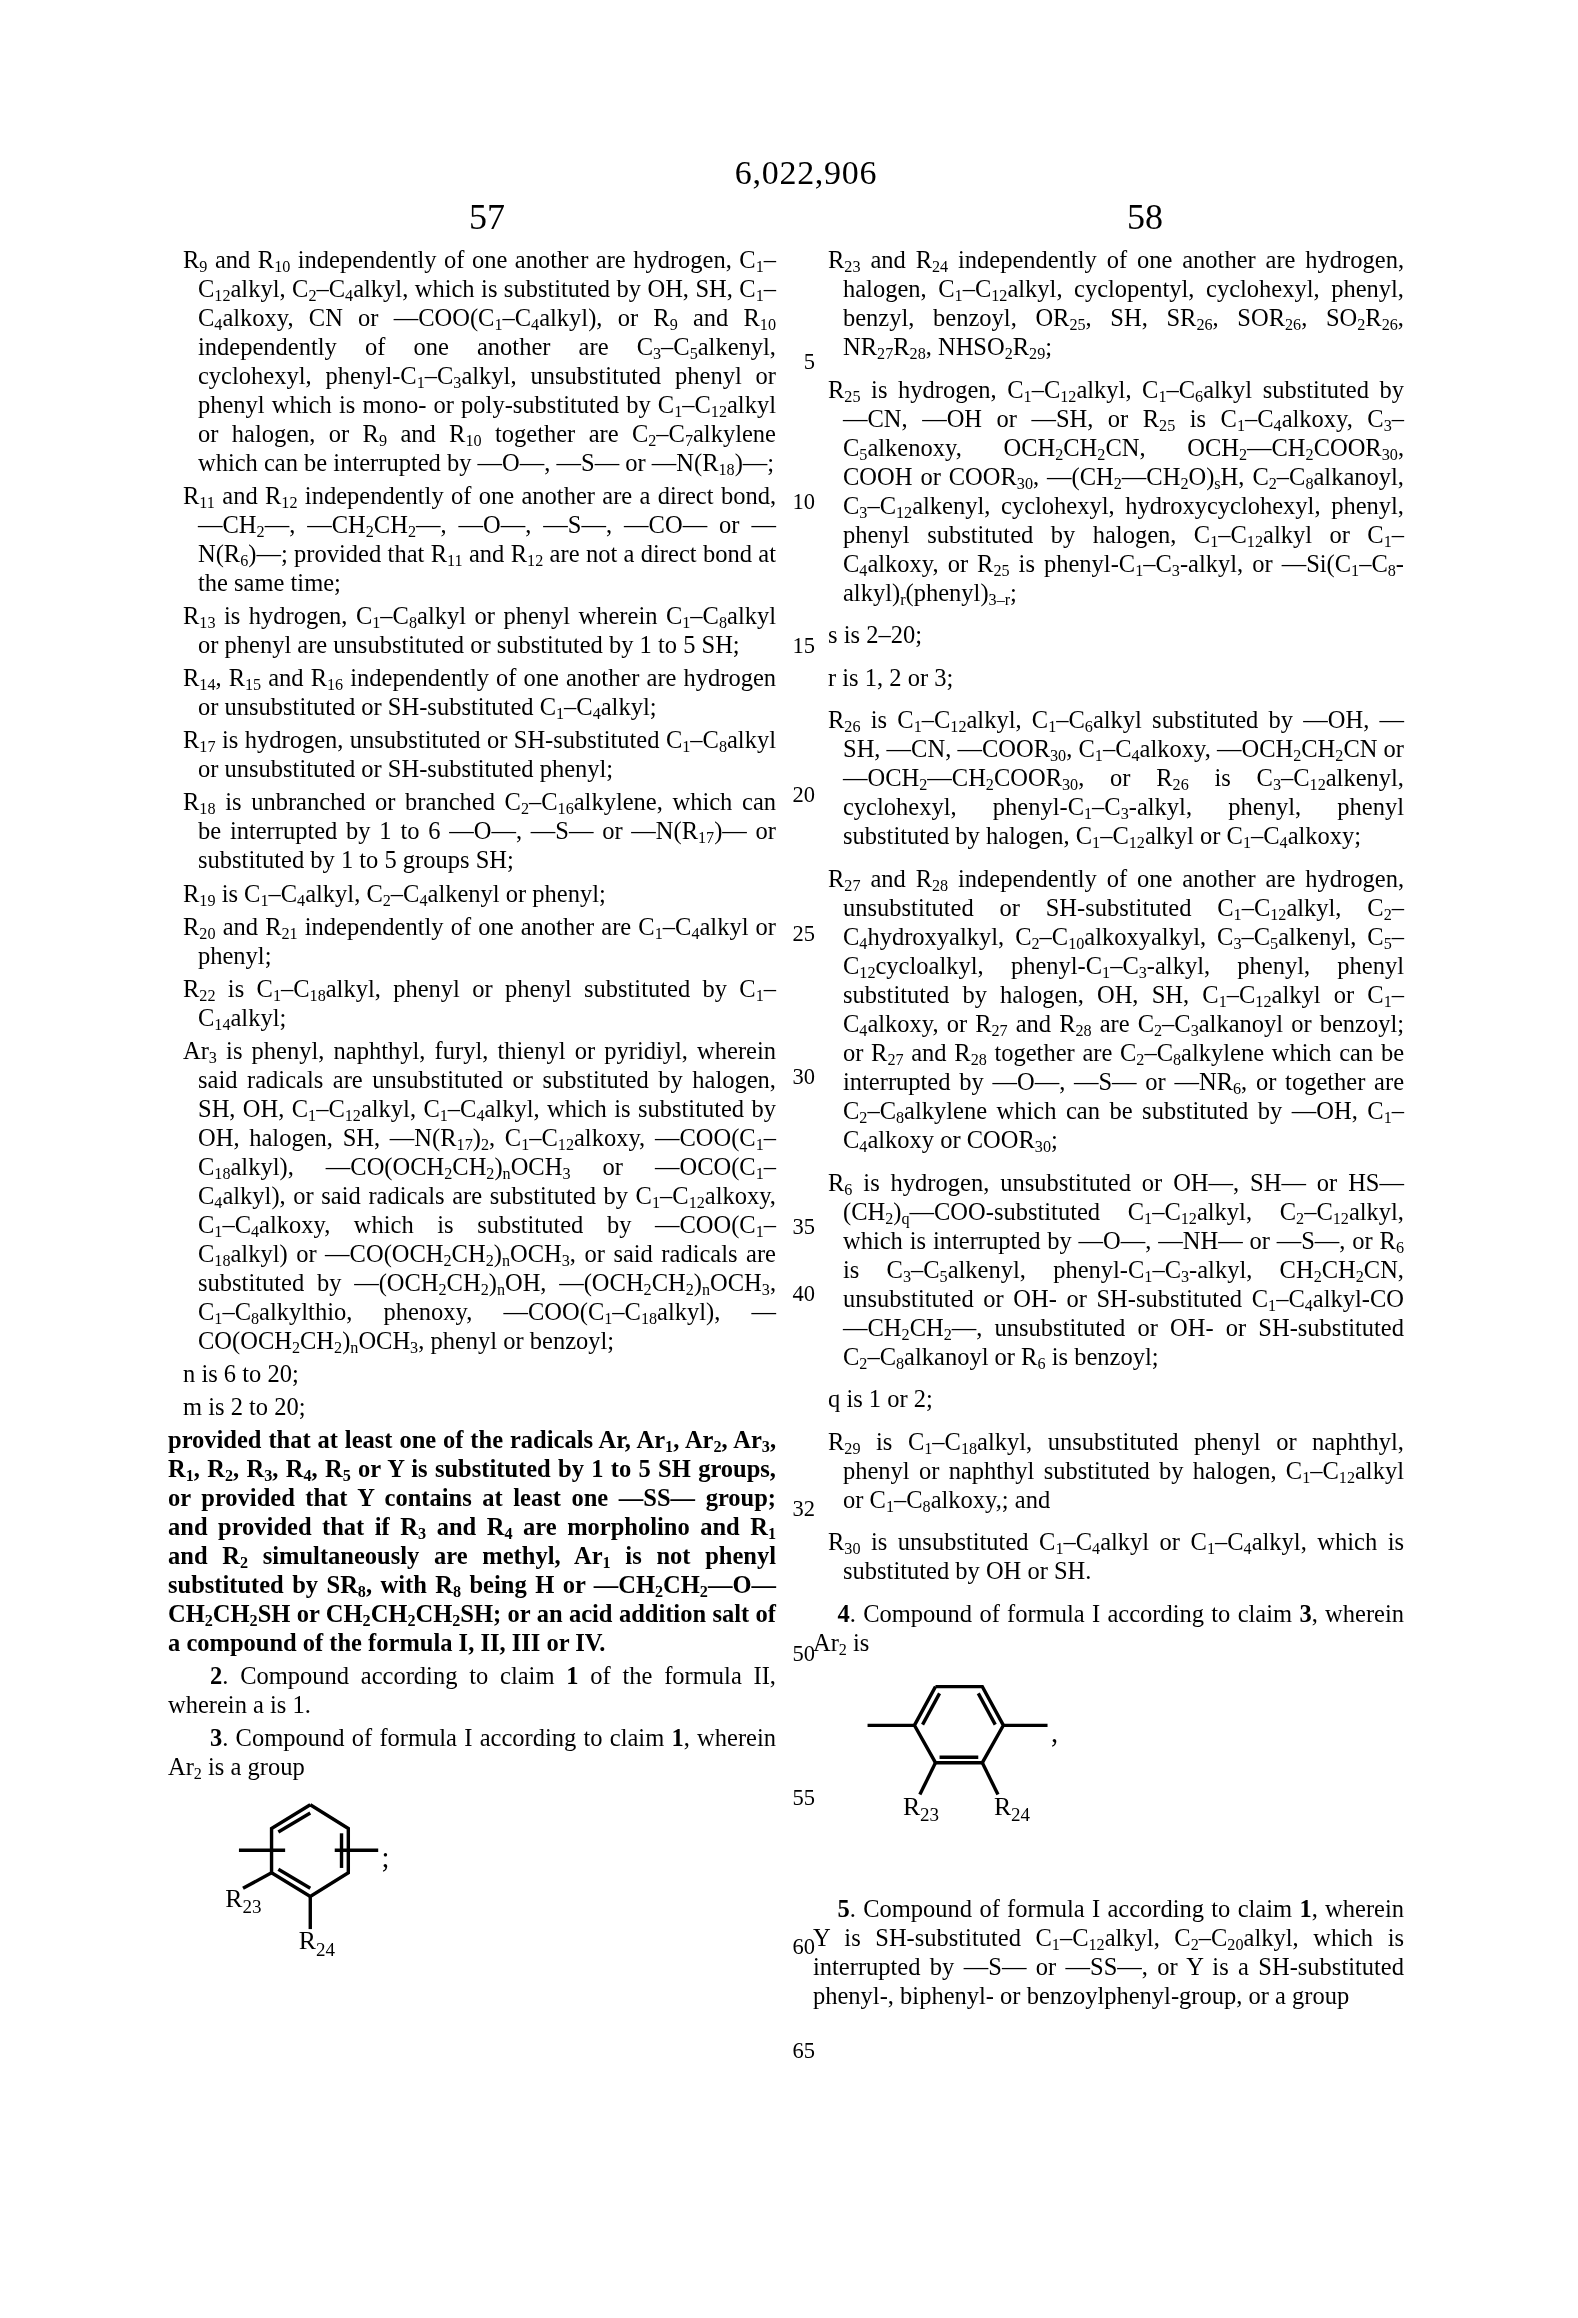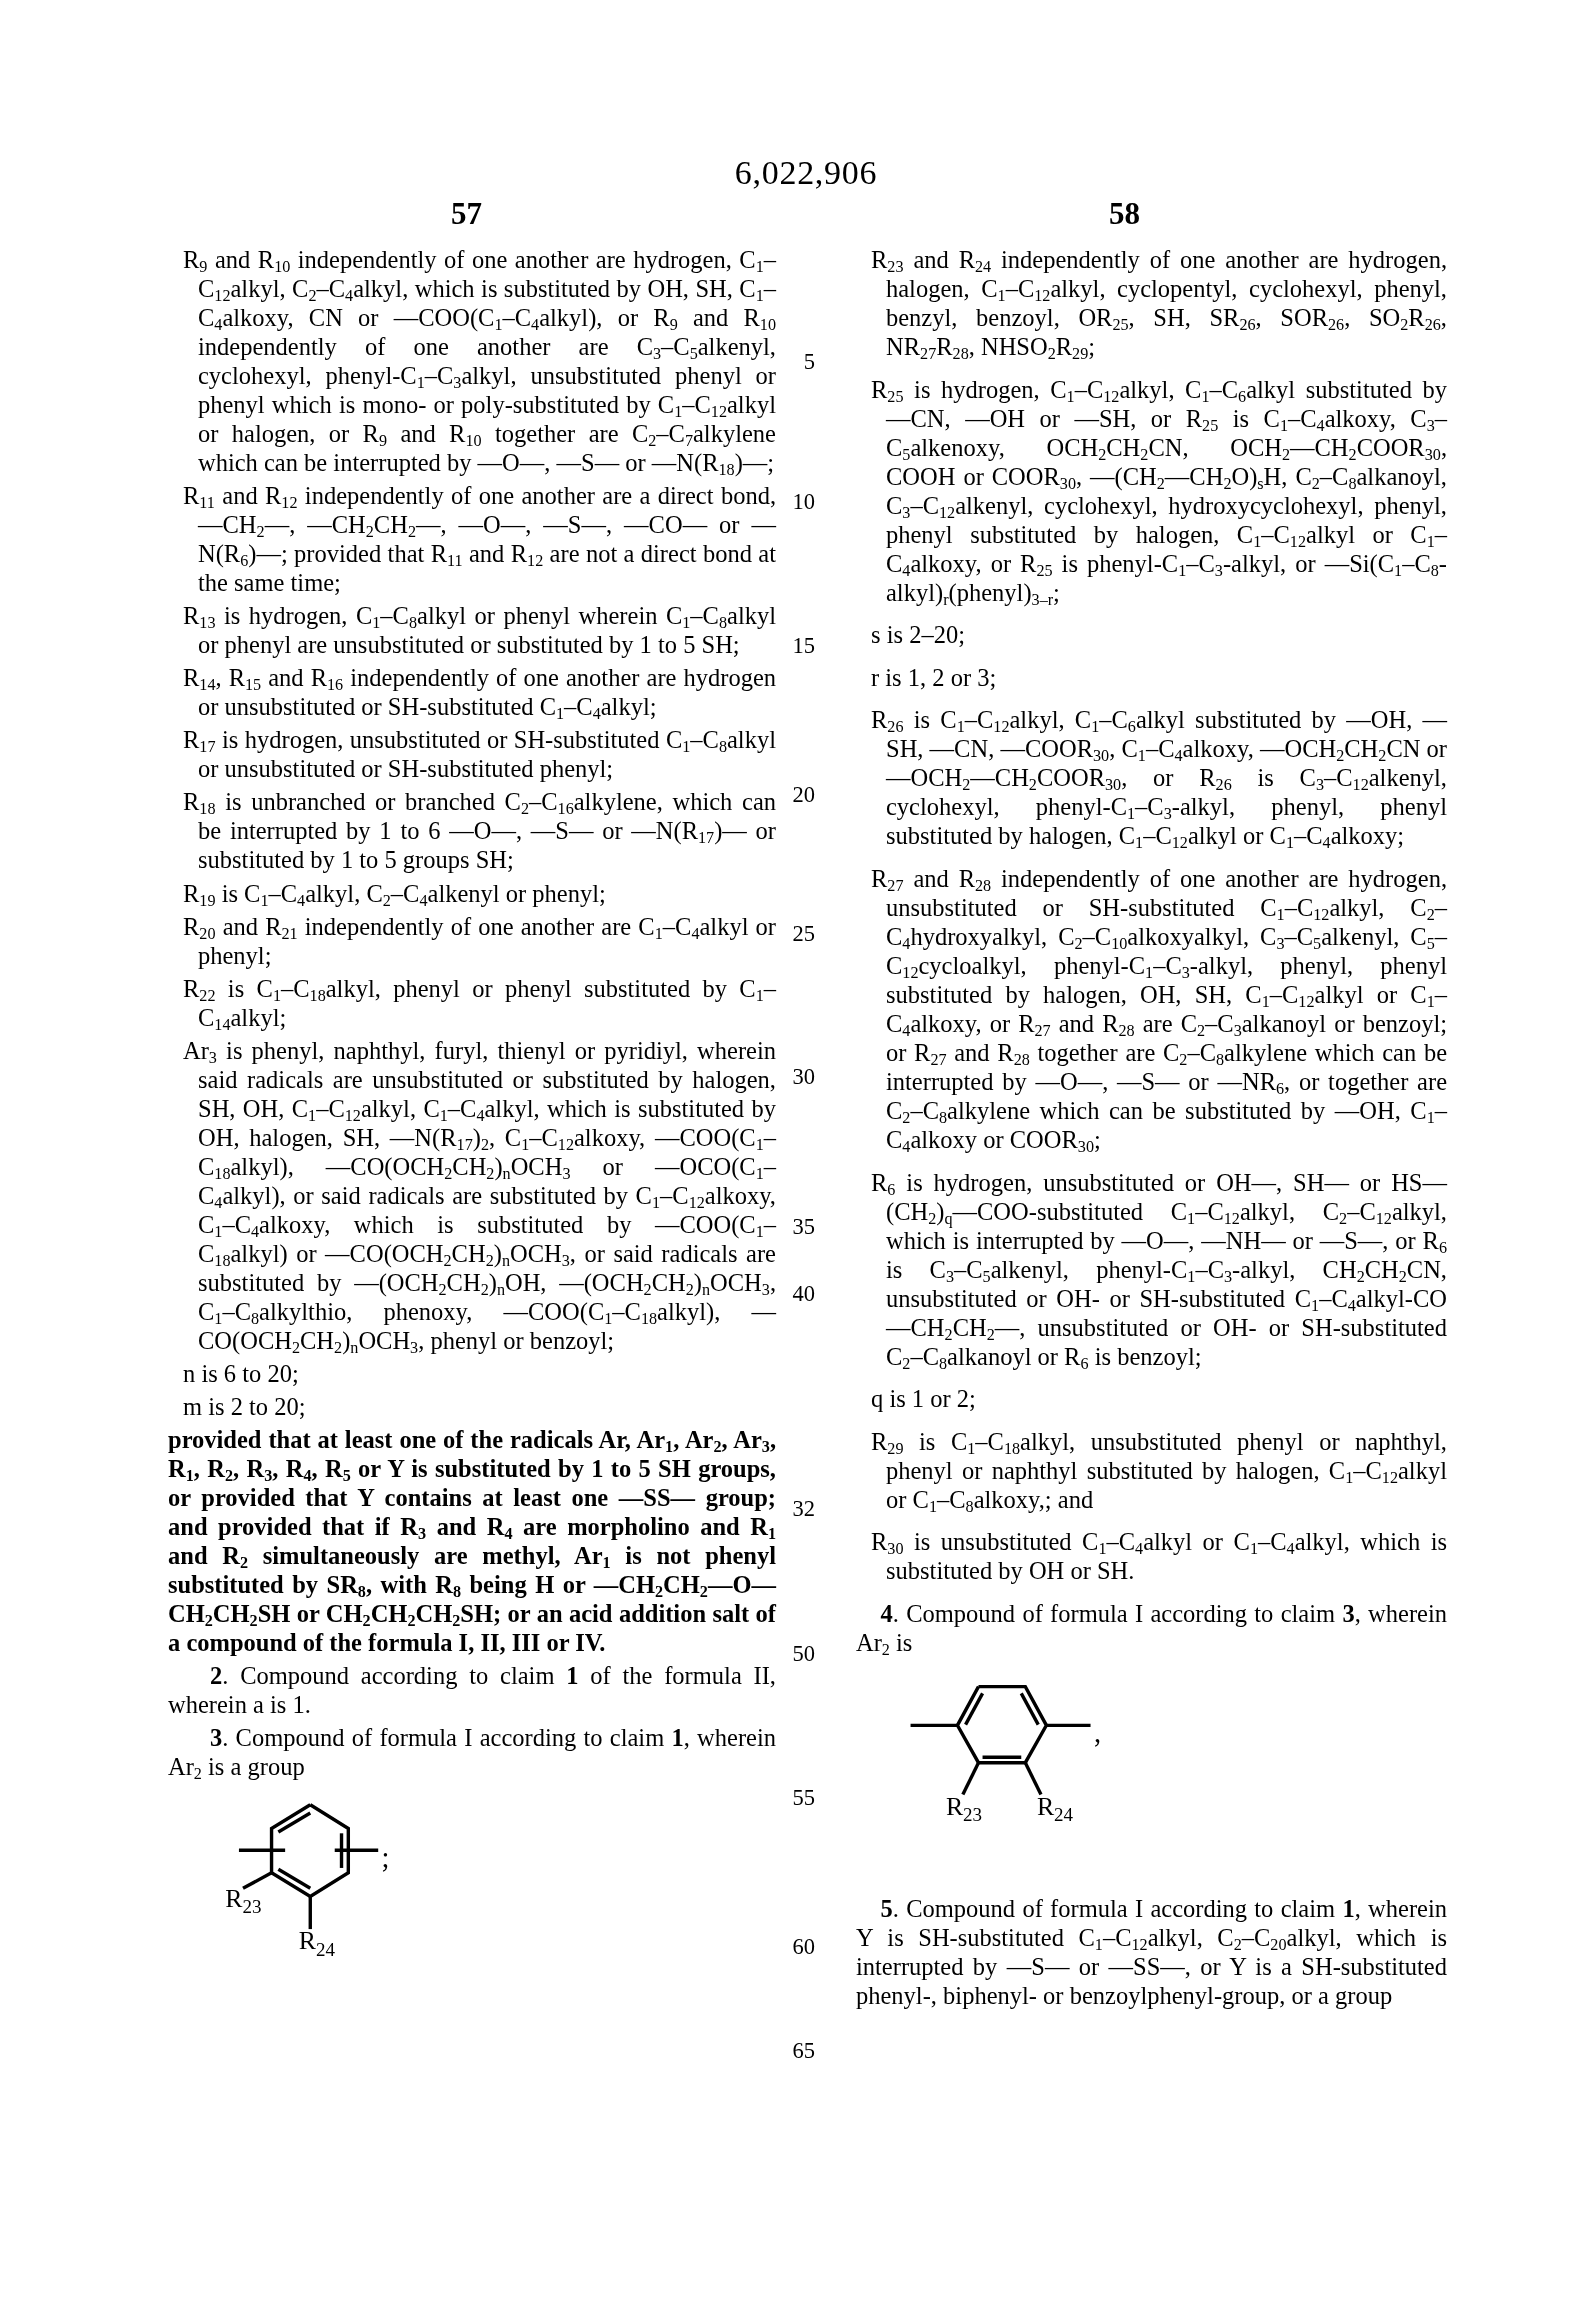--- a/index.html
+++ b/index.html
@@ -6,31 +6,31 @@
   body{
     width:1578px;height:2319px;position:relative;
     background:#ffffff;color:#000;
     font-family:"Liberation Serif","DejaVu Serif",serif;
   }
   .patent-number{
     position:absolute;top:154px;left:670px;width:272px;
     text-align:center;font-size:34px;letter-spacing:0.7px;
   }
   .colnum{
-    position:absolute;top:196px;width:54px;text-align:left;
-    font-size:31px;font-weight:bold;
+    position:absolute;top:196px;width:54px;text-align:right;
+    font-size:36px;font-weight:normal;
   }
   .colnum-left{left:451px;}
   .colnum-right{left:1109px;}
   .column{
     position:absolute;top:245px;
     font-size:24.5px;line-height:29px;text-align:justify;
   }
   .col-left{left:168px;width:608px;}
-  .col-right{left:856px;width:591px;}
+  .col-right{left:813px;width:591px;}
   .column p{margin:0 0 4.1px 0;}
   .col-right p{margin:0 0 13.6px 0;}
   .item{padding-left:30px;text-indent:-15px;}
   .flush{padding-left:0;text-indent:0;font-weight:bold;}
   .col-left .claim{text-indent:42px;}
   .col-right .claim{text-indent:24.5px;}
   sub{font-size:66%;line-height:0;vertical-align:-0.25em;}
   b{font-weight:bold;}
   .gutter-num{
     position:absolute;left:767px;width:48px;text-align:right;

